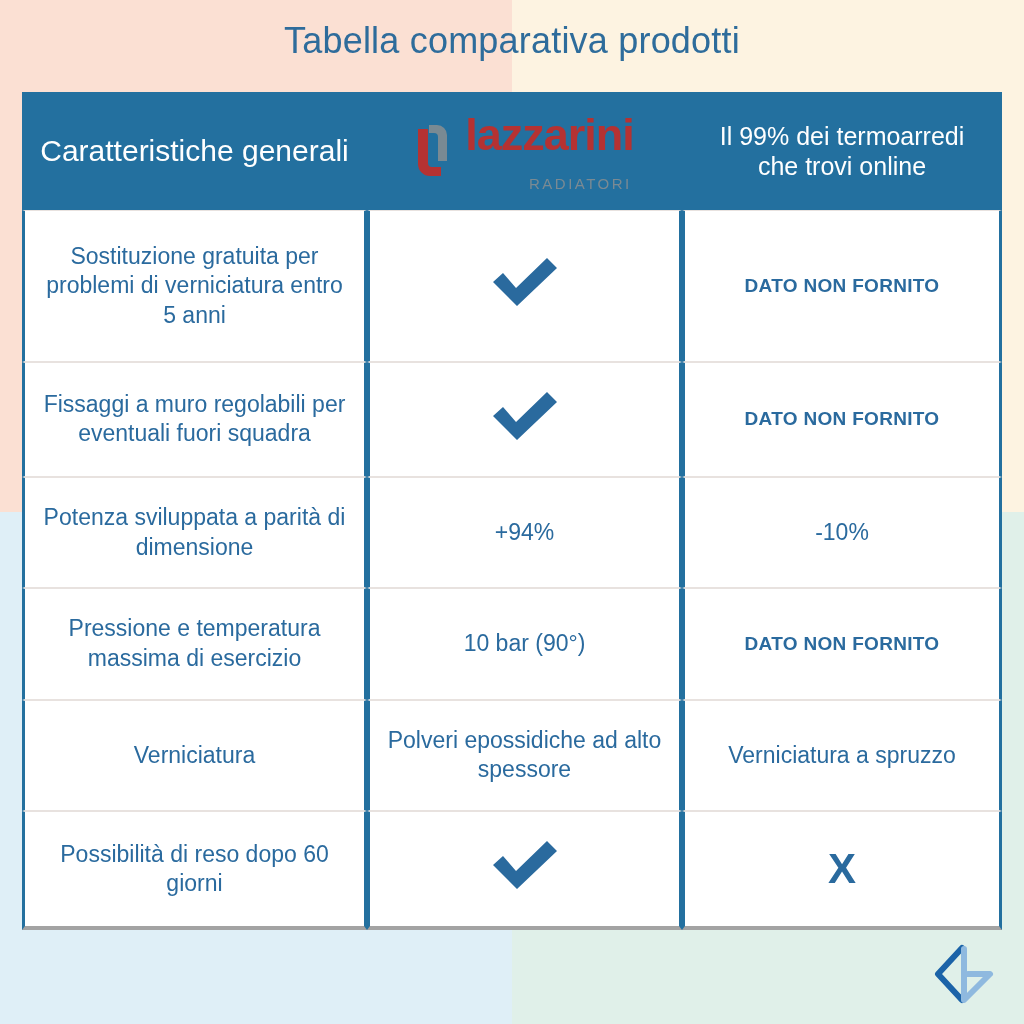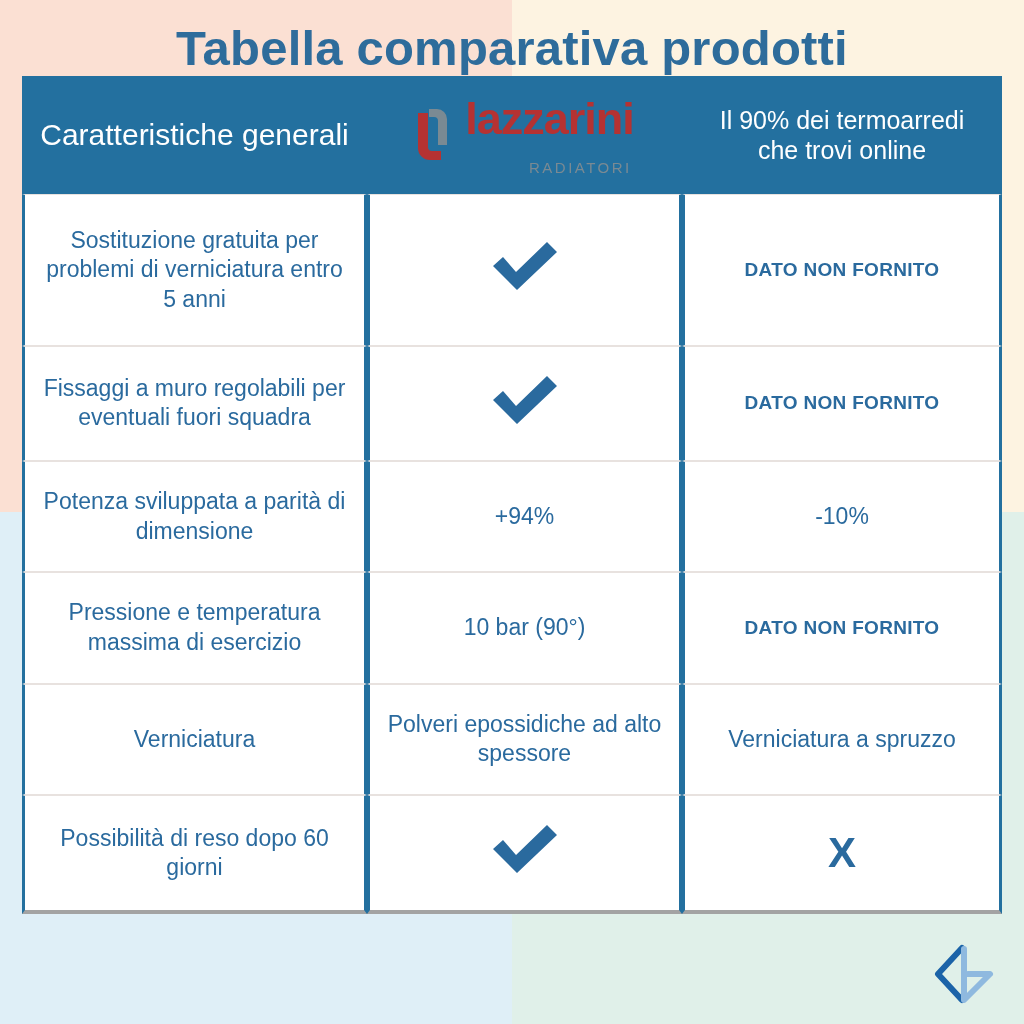--- a/index.html
+++ b/index.html
@@ -17,31 +17,31 @@
   .q-tl { left:0;     top:0;     width:512px; height:512px; background:#FBE0D3; }
   .q-tr { left:512px; top:0;     width:512px; height:512px; background:#FDF3E1; }
   .q-bl { left:0;     top:512px; width:512px; height:512px; background:#DFEFF7; }
   .q-br { left:512px; top:512px; width:512px; height:512px; background:#E0F0E9; }
 
   
   .title {
     position:absolute; z-index:3;
     left:0; top:20px; width:1024px;
     text-align:center;
-    font-size:49px;
-    font-weight:700;
+    font-size:36px;
+    font-weight:400;
     color:#2E6C9B;
     letter-spacing:.2px;
     white-space:nowrap;
   }
 
   
   .table-wrap {
     position:absolute; z-index:2;
-    left:22px; top:76px;
+    left:22px; top:92px;
     width:980px; height:838px;
   }
   .ctable {
     width:100%; height:100%;
     border-collapse:separate;
     border-spacing:0;
     table-layout:fixed;
     background:#ffffff;
   }
   .ctable col.c-feat { width:345px; }
@@ -178,21 +178,21 @@
                 <path d="M14 4 h8 a10 10 0 0 1 10 10 v26 h-9 V16 a4 4 0 0 0 -4 -4 h-5 z" fill="#7A8A93"></path>
                 <path d="M3 8 h10 v34 a4 4 0 0 0 4 4 h9 v9 h-11 A12 12 0 0 1 3 43 z" fill="#B53232"></path>
               </svg>
             </span>
             <span class="laz-stack">
               <span class="laz-word">lazzarini</span>
               <span class="laz-sub">RADIATORI</span>
             </span>
           </div>
         </th>
-        <th class="h-oth">Il 90% dei termoarredi che trovi online</th>
+        <th class="h-oth">Il 99% dei termoarredi che trovi online</th>
       </tr>
     </thead>
     <tbody>
 
       <tr>
         <td class="c-feature">Sostituzione gratuita per problemi di verniciatura entro 5 anni</td>
         <td class="c-val">
           <span class="mark-check">
             <svg viewBox="0 0 74 54" width="74" height="54" aria-hidden="true">
               <path d="M5 27 L15 18 L28 33 L59 3 L69 13 L29 51 Z" fill="#2A6A9E"></path>

